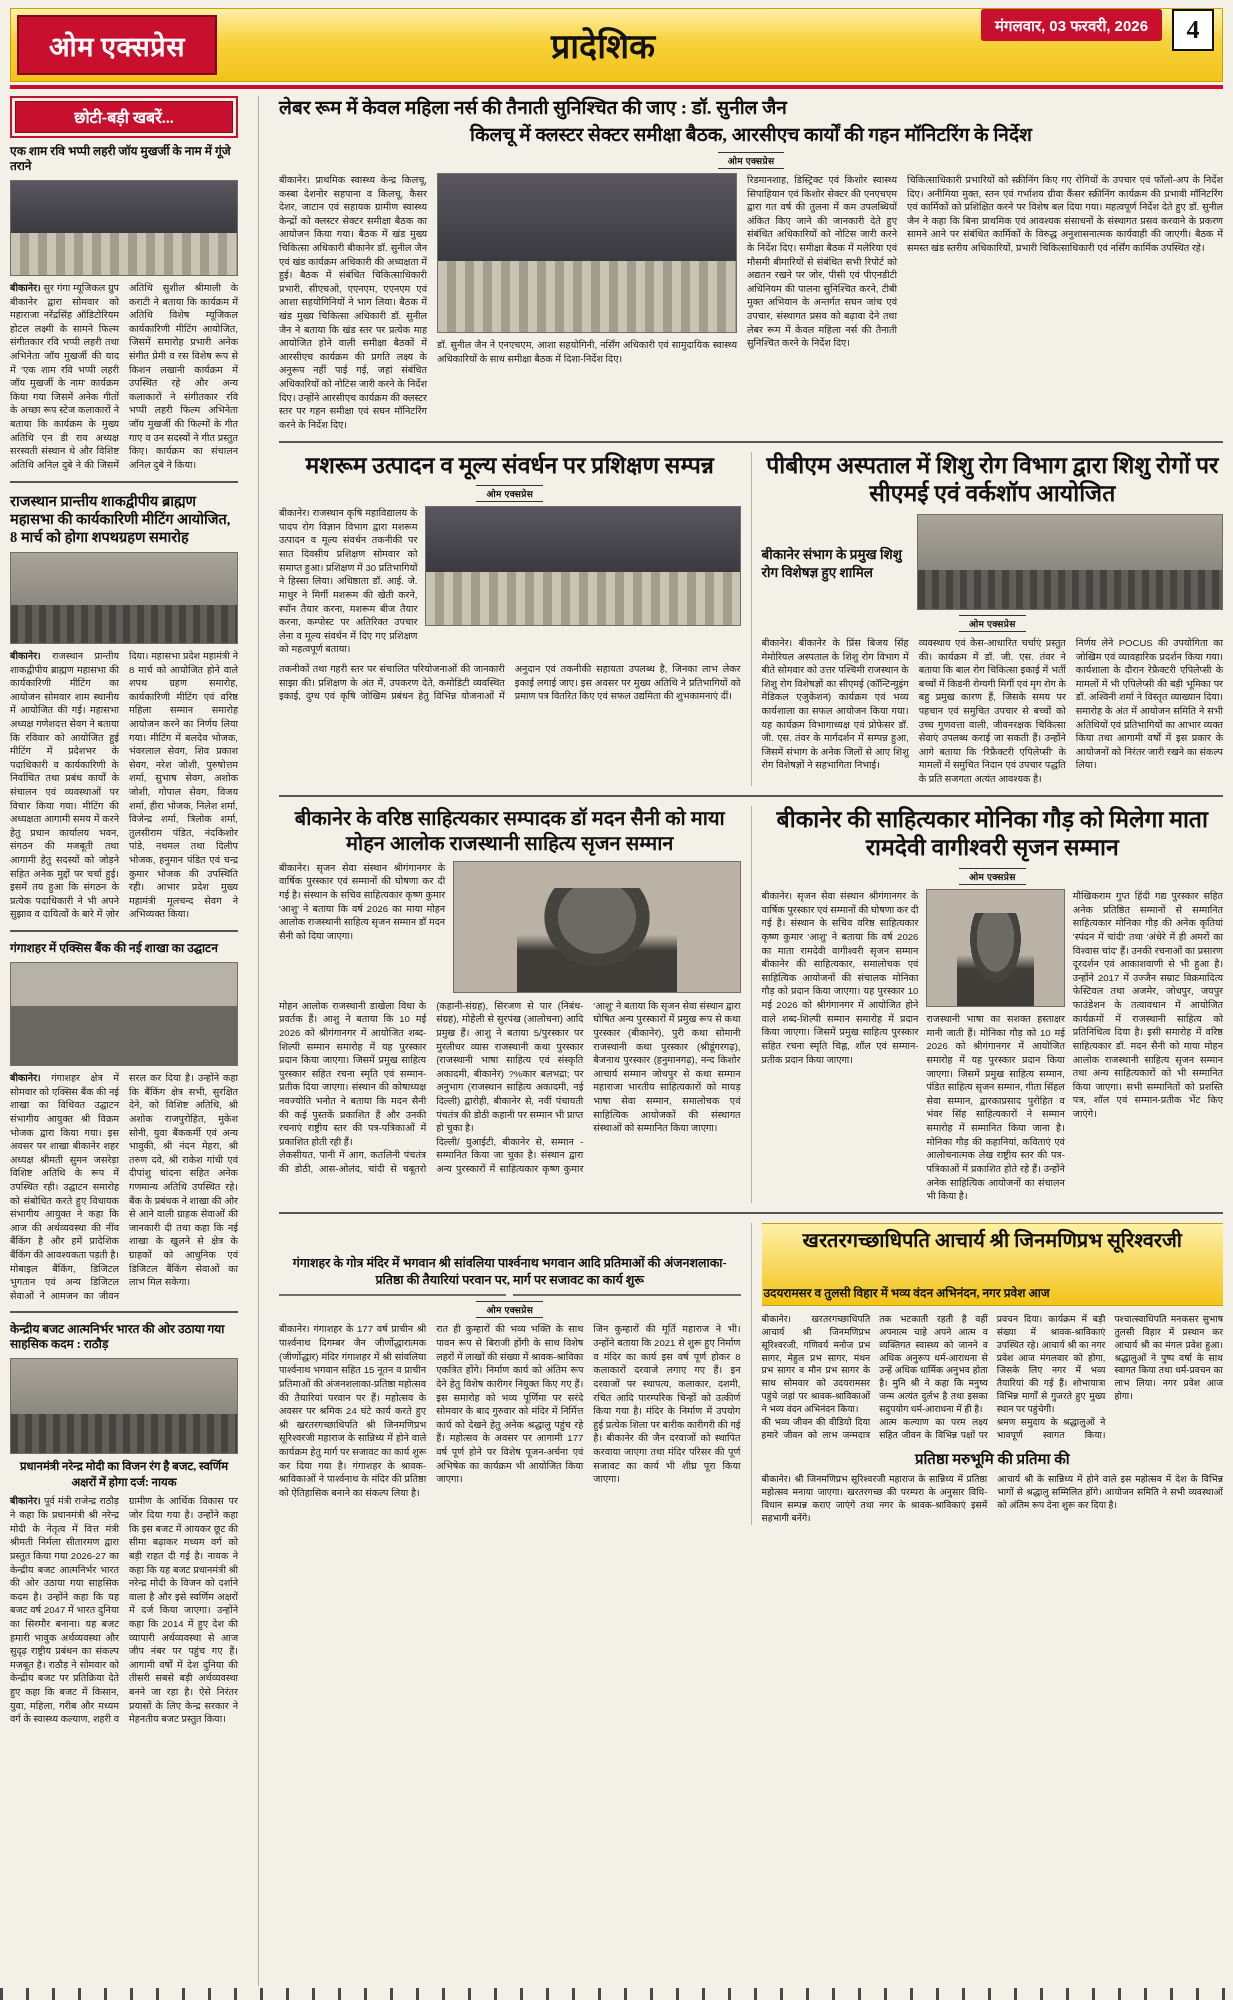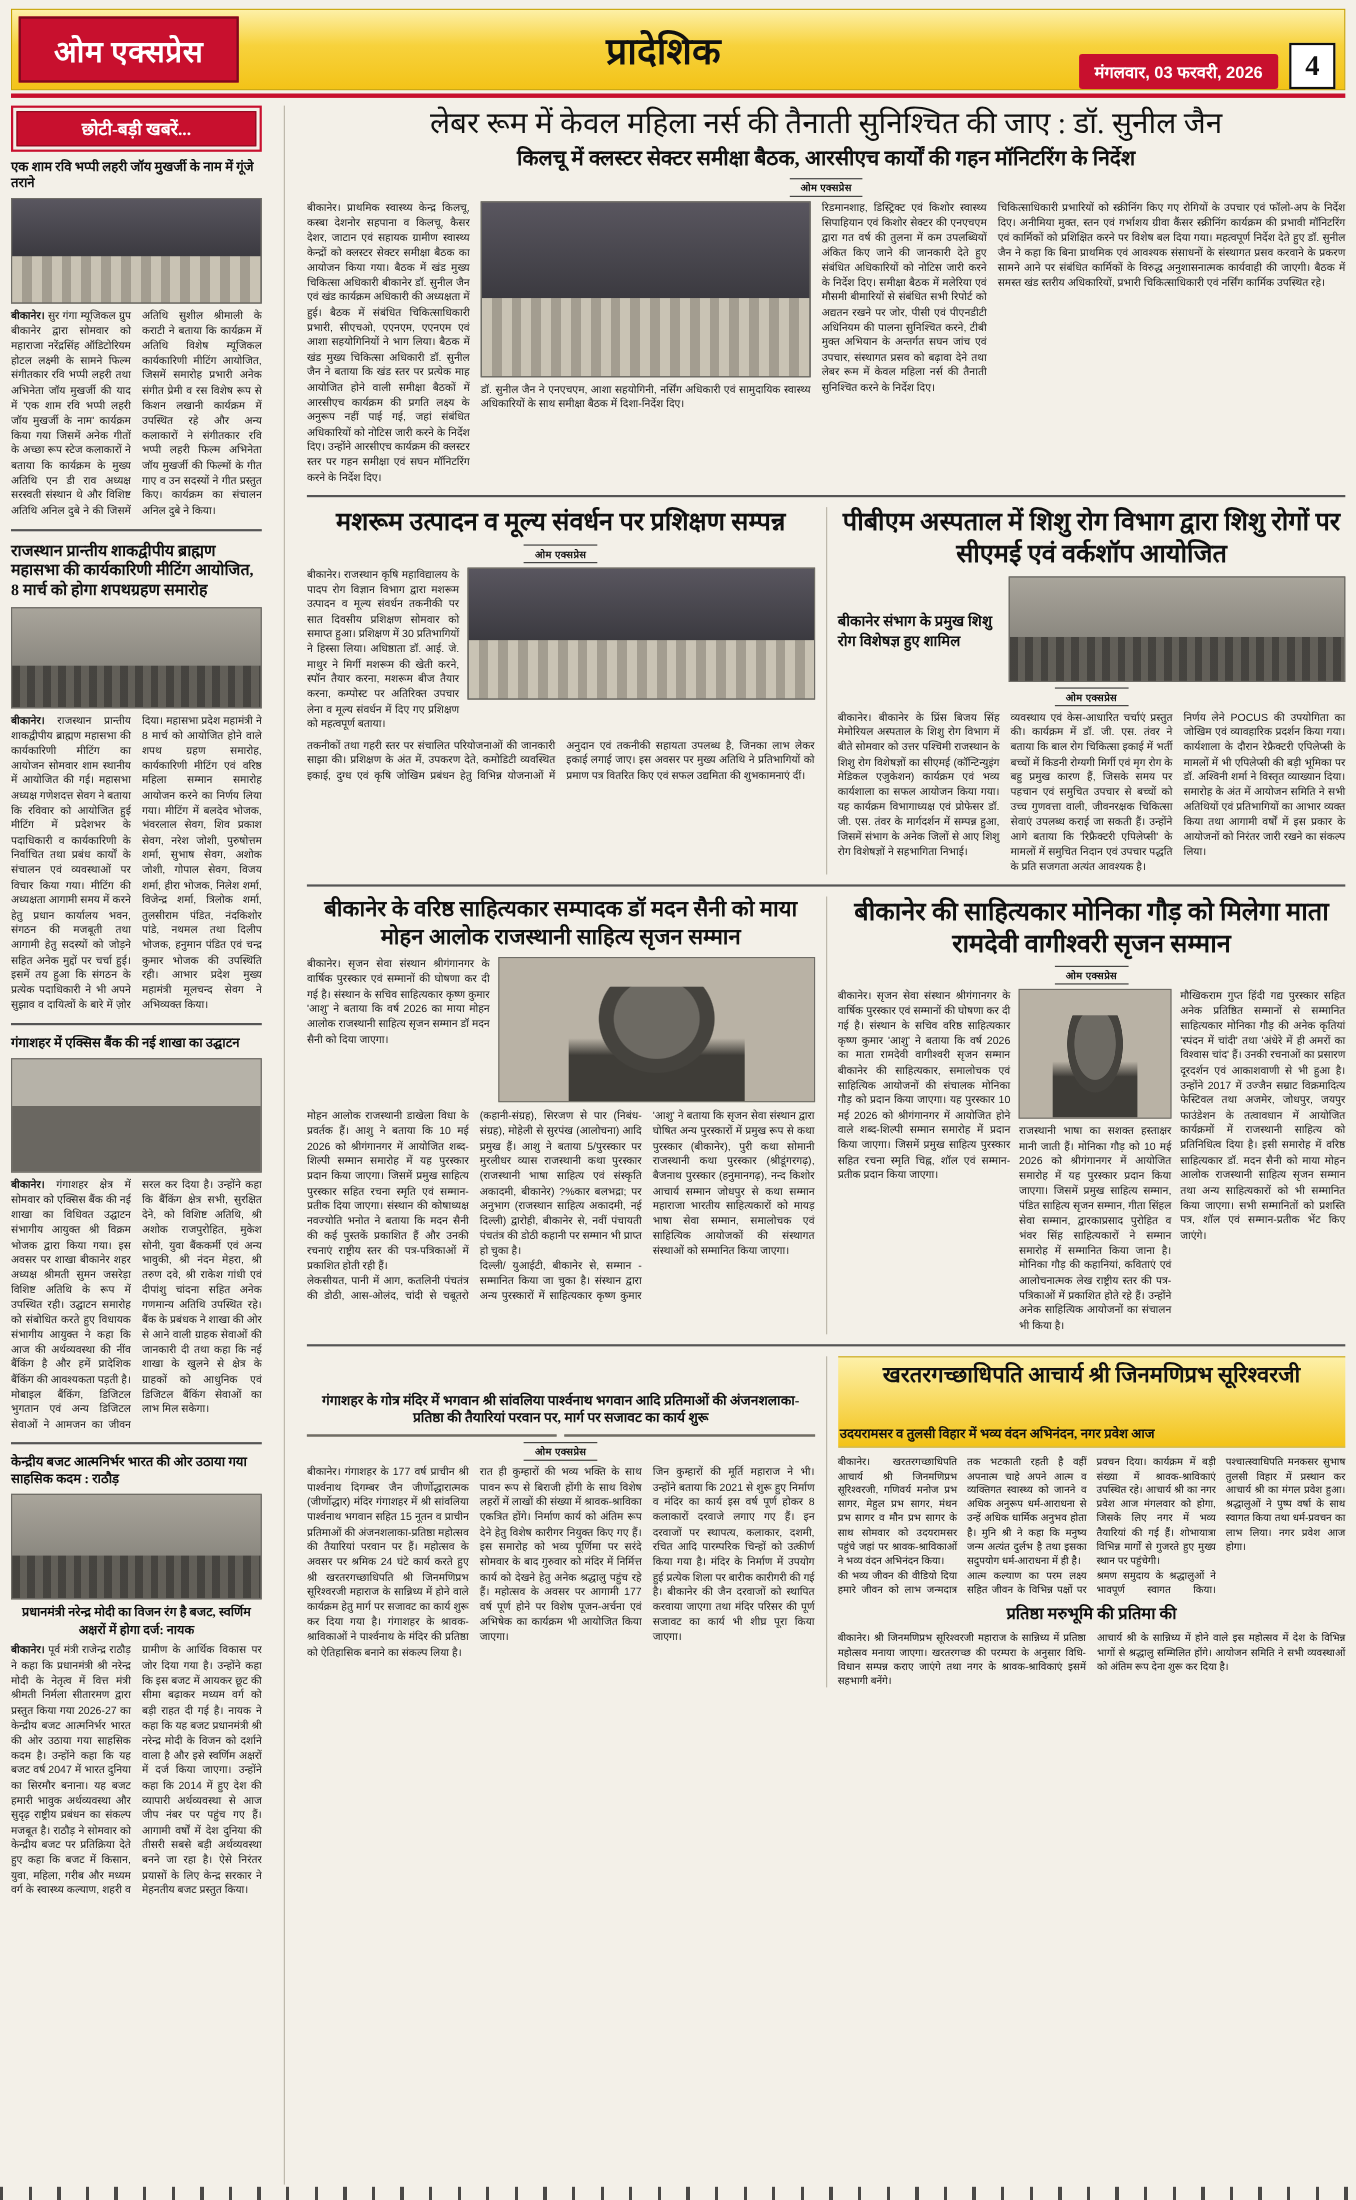--- a/index.html
+++ b/index.html
@@ -38,21 +38,21 @@
     font-weight:bold; font-size:27px; letter-spacing:.5px;
   }
   .masthead-center {
     flex:1; display:flex; align-items:center; justify-content:center;
   }
   .masthead-center .section-name {
     font-family:"Liberation Serif", serif;
     font-weight:bold; font-size:34px; color:#111;
   }
   .masthead-right {
-    display:flex; align-items:flex-end; gap:10px; padding-right:8px;
+    display:flex; align-items:flex-start; gap:10px; padding-right:8px;
   }
   .date-pill {
     background:#c8102e; color:#fff;
     font-size:15px; font-weight:bold;
     padding:6px 14px;
     border-radius:3px;
     white-space:nowrap;
   }
   .page-no {
     width:42px; height:42px; background:#fff;
@@ -104,23 +104,23 @@
   }
   .byline span {
     border-top:1px solid #333; border-bottom:1px solid #333;
     padding:1px 10px; display:inline-block;
   }
   .hr-thick { border:0; border-top:2px solid #555; margin:9px 0; }
 
   
   .lead-title {
     font-family:"Liberation Serif", serif;
-    font-weight:normal;
-    font-size:27px; line-height:1.22;
-    text-align:center;
+    font-weight:bold;
+    font-size:19px; line-height:1.22;
+    text-align:left;
   }
   .lead-sub {
     font-family:"Liberation Serif", serif;
     font-weight:bold;
     font-size:19px; line-height:1.25;
     text-align:center;
     margin-top:4px;
   }
   .cols2 { column-count:2; column-gap:10px; }
   .cols3 { column-count:3; column-gap:10px; }

